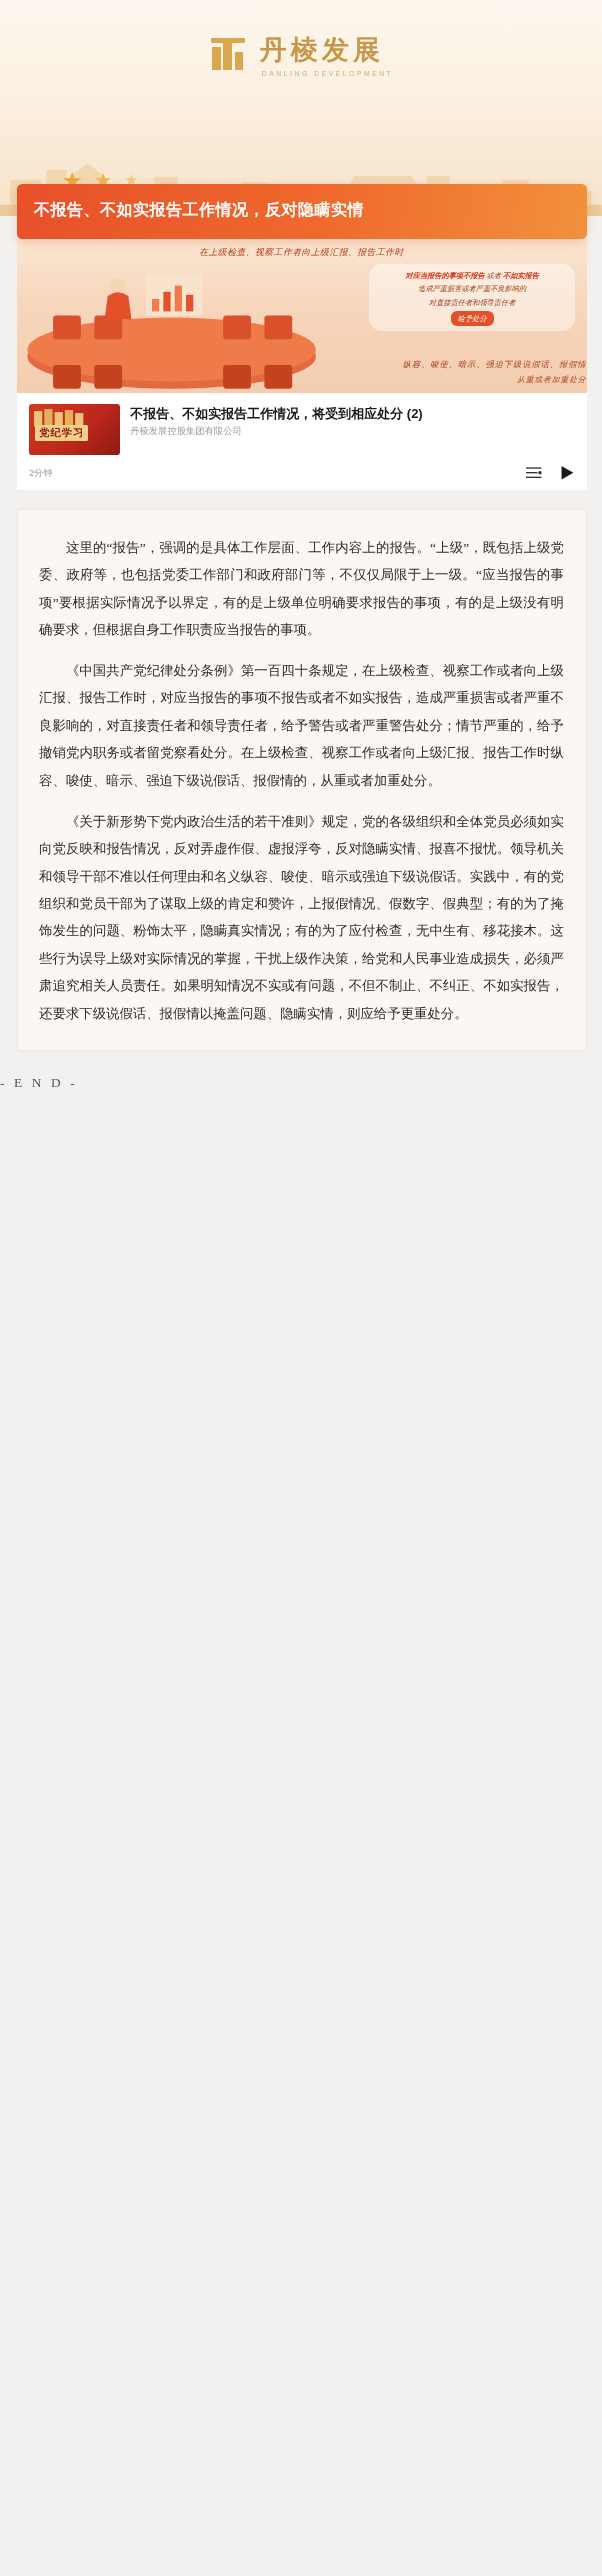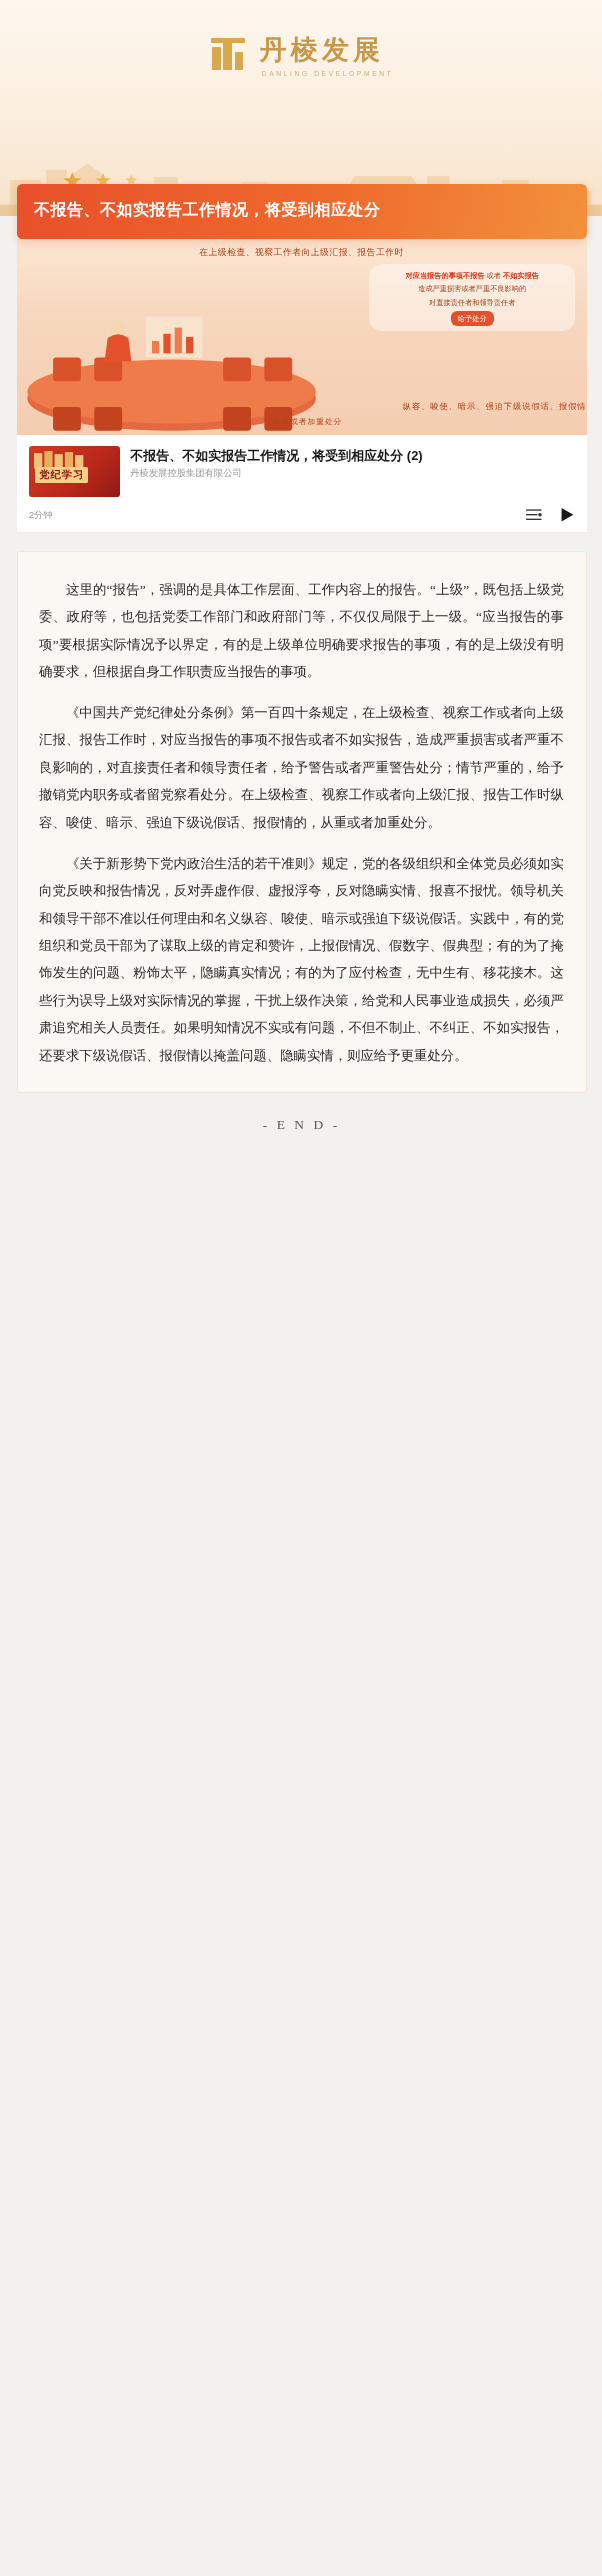--- a/index.html
+++ b/index.html
@@ -95,22 +95,23 @@
     font-weight: bold;
     letter-spacing: 0.5px;
     font-family: "Liberation Sans", sans-serif;
   }
 
   
   .illus-wrap {
     position: relative;
     margin: 0 16.5px;
     background: linear-gradient(180deg,#fbe6d2 0%, #f7d7bd 40%, #f4cdb0 100%);
-    height: 196px;
+    height: 154px;
     overflow: hidden;
+    font-style: italic;
   }
   .illus-top-text {
     position: absolute;
     top: 8.2px; left: 0; right: 0;
     text-align: center;
     font-size: 8.8px;
     color: #b23c14;
     letter-spacing: 0.5px;
     font-family: "Liberation Serif", serif;
   }
@@ -146,21 +147,21 @@
     bottom: 23px;
     text-align: right;
     font-size: 8.2px;
     color: #aa3d17;
     letter-spacing: 1px;
   }
   .bottom-terms2 {
     position: absolute;
     left: 12px; right: 0;
     bottom: 8.2px;
-    text-align: center;
+    text-align: right;
     font-size: 7.7px;
     color: #b2471d;
     letter-spacing: 1px;
   }
   .table-svg { position:absolute; left:0; bottom:0; }
 
   
   .media-card {
     margin: 0 16.5px;
     background: #fff;
@@ -246,21 +247,21 @@
     font-size: 13.4px;
     line-height: 2.05;
     color: #2b2b2b;
     text-align: justify;
     text-indent: 2em;
     margin-bottom: 13.4px;
   }
   .article p:last-child { margin-bottom: 0; }
 
   .end-mark {
-    text-align: center;
+    text-align: left;
     font-size: 13.4px;
     letter-spacing: 3.1px;
     color: #555;
     padding: 24px 0 28px 0;
     font-family: "Liberation Serif", serif;
   }
 </style>
 </head>
 <body>
 
@@ -303,21 +304,21 @@
   </svg>
 
   <svg style="position:absolute;left:62px;bottom:25px;" width="113" height="20.6" viewBox="0 0 220 40">
     <polygon points="20,4 25,16 38,16 27,24 31,37 20,29 9,37 13,24 2,16 15,16" fill="#e8a93c"></polygon>
     <polygon points="80,6 84,16 95,16 86,23 89,34 80,27 71,34 74,23 65,16 76,16" fill="#eab954"></polygon>
     <polygon points="135,8 138,16 147,16 140,22 142,31 135,25 128,31 130,22 123,16 132,16" fill="#eecb82"></polygon>
   </svg>
 </div>
 
 <div class="title-bar">
-  <h1>不报告、不如实报告工作情况，将受到相应处分</h1>
+  <h1>不报告、不如实报告工作情况，反对隐瞒实情</h1>
 </div>
 
 <div class="illus-wrap">
   <div class="illus-top-text">在上级检查、视察工作者向上级汇报、报告工作时</div>
 
   <div class="callout">
     <div>
       <span class="hl">对应当报告的事项不报告</span>
       <span>或者</span>
       <span class="hl">不如实报告</span>

